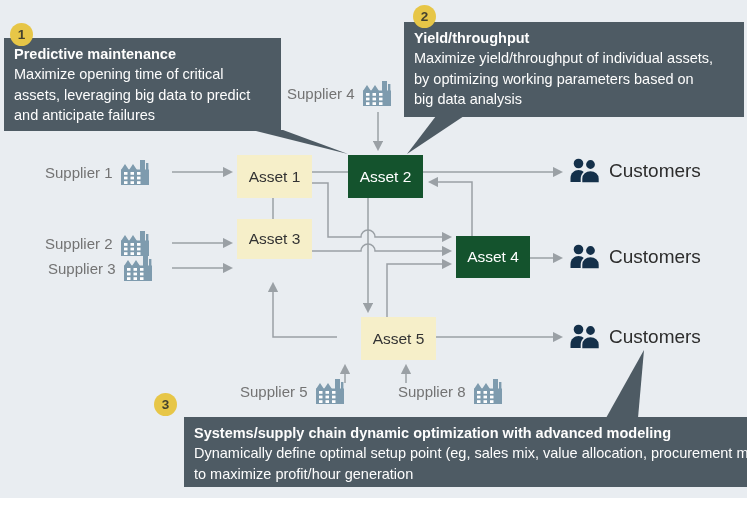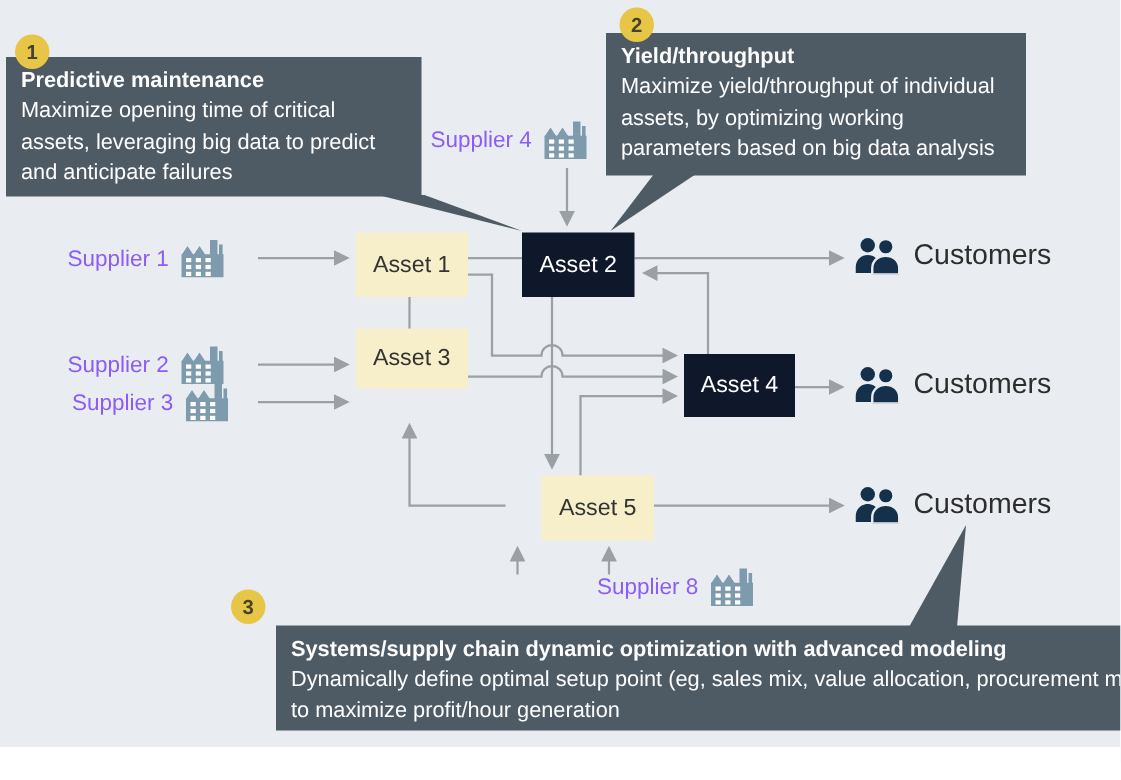--- a/index.html
+++ b/index.html
@@ -14,30 +14,30 @@
   .co{position:absolute;background:#4e5b64;color:#fdfdfd;padding:6px 10px 8px 10px;box-sizing:border-box;}
   .co .t{font-weight:bold;font-size:14.5px;line-height:1.38;}
   .co .b{font-size:14.5px;line-height:1.42;}
   .badge{
     position:absolute;width:23px;height:23px;border-radius:50%;background:#e7c647;
     color:#45422e;font-size:13.5px;font-weight:bold;display:flex;align-items:center;justify-content:center;
     z-index:5;
   }
 
   
-  .sup{position:absolute;display:flex;align-items:center;gap:7px;font-size:15px;color:#8b5cf6;}
+  .sup{position:absolute;display:flex;align-items:center;gap:7px;font-size:15px;color:#737373;}
   .cust{position:absolute;display:flex;align-items:center;gap:8px;font-size:19px;color:#2d2d2d;}
   .ic{display:block;}
 
   
   .node{
     position:absolute;display:flex;align-items:center;justify-content:center;
     background:#f6efc9;color:#333;font-size:15.5px;
   }
-  .node.blue{background:#0f172a;color:#fff;}
+  .node.blue{background:#14532d;color:#fff;}
 </style>
 </head>
 <body>
 
 <div class="stage">
   <div class="bg"></div>
 
   <svg class="wires" viewBox="0 0 747 520">
     <defs>
       <marker id="arr" viewBox="0 0 10 10" refX="7" refY="5" markerWidth="7" markerHeight="7" orient="auto-start-reverse">
@@ -82,21 +82,21 @@
       <span>1</span>
     </div>
   <div class="co" style="left:4px;top:38px;width:277px;height:93px;">
     <div class="t">Predictive maintenance</div>
     <div class="b">Maximize opening time of critical assets, leveraging big data to predict and anticipate failures</div>
   </div>
 
   <div class="badge" style="left:413px;top:5px;">
       <span>2</span>
     </div>
-  <div class="co" style="left:404px;top:22px;width:280px;height:95px;">
+  <div class="co" style="left:404px;top:22px;width:340px;height:95px;">
     <div class="t">Yield/throughput</div>
     <div class="b" style="max-width:300px;">Maximize yield/throughput of individual assets, by optimizing working parameters based on big data analysis</div>
   </div>
 
   <div class="badge" style="left:154px;top:393px;">
       <span>3</span>
     </div>
   <div class="co" style="left:148px;top:417px;width:590px;height:70px;margin-left:36px;">
     <div class="t">Systems/supply chain dynamic optimization with advanced modeling</div>
     <div class="b">Dynamically define optimal setup point (eg, sales mix, value allocation, procurement mix) to maximize profit/hour generation</div>
@@ -163,20 +163,42 @@
           <rect x="10.5" y="17.6" width="3.5" height="2.8"></rect>
           <rect x="17" y="17.6" width="3.5" height="2.8"></rect>
           <rect x="4" y="22.2" width="3.5" height="2.8"></rect>
           <rect x="10.5" y="22.2" width="3.5" height="2.8"></rect>
           <rect x="17" y="22.2" width="3.5" height="2.8"></rect>
         </g>
       </svg>
   </div>
   <div class="sup" style="left:287px;top:80px;">
     <span>Supplier 4</span>
+    <svg class="ic" width="30" height="26" viewBox="0 0 30 26">
+        <g fill="#7e9bae">
+          <rect x="20" y="1" width="5" height="11"></rect>
+          <rect x="26" y="4" width="2.4" height="8"></rect>
+          <polygon points="1,11 5,5 9,11 13,5 17,11"></polygon>
+          <rect x="1" y="10.5" width="28" height="15.5"></rect>
+        </g>
+        <g fill="#ffffff">
+          <rect x="4" y="13" width="3.5" height="2.8"></rect>
+          <rect x="10.5" y="13" width="3.5" height="2.8"></rect>
+          <rect x="17" y="13" width="3.5" height="2.8"></rect>
+          <rect x="4" y="17.6" width="3.5" height="2.8"></rect>
+          <rect x="10.5" y="17.6" width="3.5" height="2.8"></rect>
+          <rect x="17" y="17.6" width="3.5" height="2.8"></rect>
+          <rect x="4" y="22.2" width="3.5" height="2.8"></rect>
+          <rect x="10.5" y="22.2" width="3.5" height="2.8"></rect>
+          <rect x="17" y="22.2" width="3.5" height="2.8"></rect>
+        </g>
+      </svg>
+  </div>
+  <div class="sup" style="left:240px;top:378px;">
+    <span>Supplier 5</span>
     <svg class="ic" width="30" height="26" viewBox="0 0 30 26">
         <g fill="#7e9bae">
           <rect x="20" y="1" width="5" height="11"></rect>
           <rect x="26" y="4" width="2.4" height="8"></rect>
           <polygon points="1,11 5,5 9,11 13,5 17,11"></polygon>
           <rect x="1" y="10.5" width="28" height="15.5"></rect>
         </g>
         <g fill="#ffffff">
           <rect x="4" y="13" width="3.5" height="2.8"></rect>
           <rect x="10.5" y="13" width="3.5" height="2.8"></rect>

